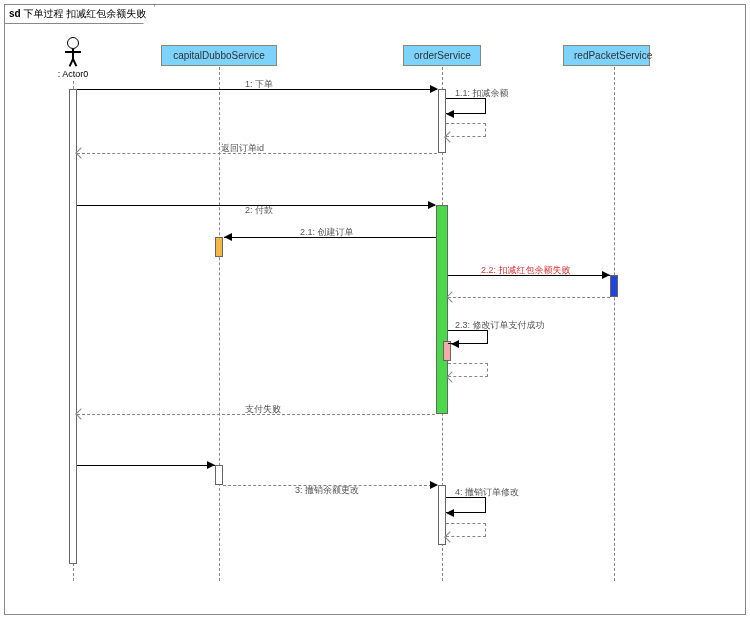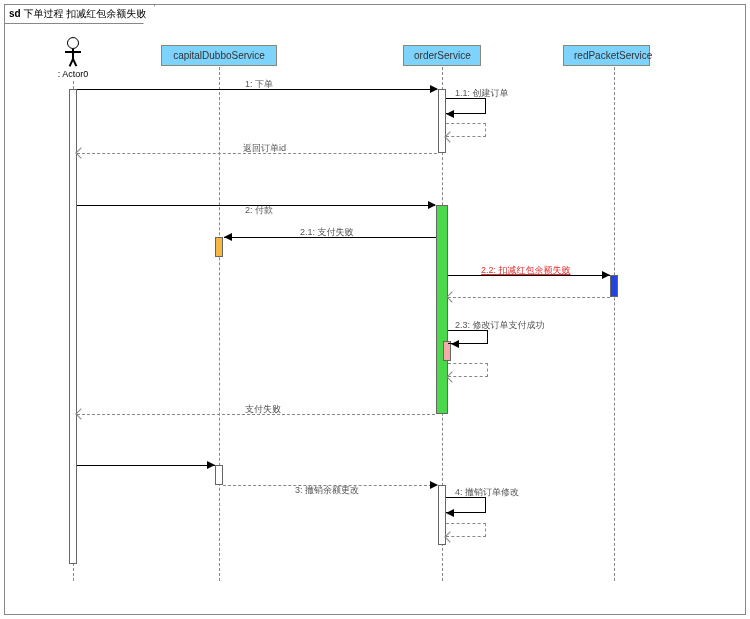--- a/index.html
+++ b/index.html
@@ -105,21 +105,21 @@
       border-bottom: 1px solid #888;
       transform: rotate(45deg);
     }
     .msg-label {
       position: absolute;
       font-size: 9px;
       color: #555;
       white-space: nowrap;
       text-align: center;
     }
-    .msg-label-red { color: #d33; text-decoration: underline; }
+    .msg-label-red { color: #d33; }
     .self-call {
       position: absolute;
       border-top: 1px solid #000;
       border-right: 1px solid #000;
       border-bottom: 1px solid #000;
     }
     .self-return {
       position: absolute;
       border-top: 1px dashed #888;
       border-right: 1px dashed #888;
@@ -160,33 +160,33 @@
   <div class="activation" style="left:433px; top:480px; width:8px; height:60px; background:#fff;"></div>
 
   <div class="msg-line msg-solid" style="left:72px; top:84px; width:360px;"></div>
   <div class="arrow-right" style="left:425px; top:80px;"></div>
   <div class="msg-label" style="left:240px; top:73px;">1: 下单</div>
 
   <div class="self-call" style="left:441px; top:93px; width:40px; height:16px;"></div>
   <div class="arrow-left" style="left:441px; top:105px;"></div>
   <div class="self-return" style="left:441px; top:118px; width:40px; height:14px;"></div>
   <div class="arrow-left-open" style="left:441px; top:128px;"></div>
-  <div class="msg-label" style="left:450px; top:82px;">1.1: 创建订单</div>
+  <div class="msg-label" style="left:450px; top:82px;">1.1: 扣减余额</div>
 
   <div class="msg-line msg-dashed" style="left:72px; top:148px; width:360px;"></div>
   <div class="arrow-left-open" style="left:72px; top:144px;"></div>
-  <div class="msg-label" style="left:238px; top:137px;">返回订单id</div>
+  <div class="msg-label" style="left:216px; top:137px;">返回订单id</div>
 
   <div class="msg-line msg-solid" style="left:72px; top:200px; width:358px;"></div>
   <div class="arrow-right" style="left:423px; top:196px;"></div>
   <div class="msg-label" style="left:240px; top:199px;">2: 付款</div>
 
   <div class="msg-line msg-solid" style="left:219px; top:232px; width:212px;"></div>
   <div class="arrow-left" style="left:219px; top:228px;"></div>
-  <div class="msg-label" style="left:295px; top:221px;">2.1: 支付失败</div>
+  <div class="msg-label" style="left:295px; top:221px;">2.1: 创建订单</div>
 
   <div class="msg-line msg-solid" style="left:443px; top:270px; width:162px;"></div>
   <div class="arrow-right" style="left:597px; top:266px;"></div>
   <div class="msg-label msg-label-red" style="left:476px; top:259px;">2.2: 扣减红包余额失败</div>
 
   <div class="msg-line msg-dashed" style="left:443px; top:292px; width:162px;"></div>
   <div class="arrow-left-open" style="left:443px; top:288px;"></div>
 
   <div class="self-call" style="left:443px; top:325px; width:40px; height:14px;"></div>
   <div class="arrow-left" style="left:446px; top:335px;"></div>

